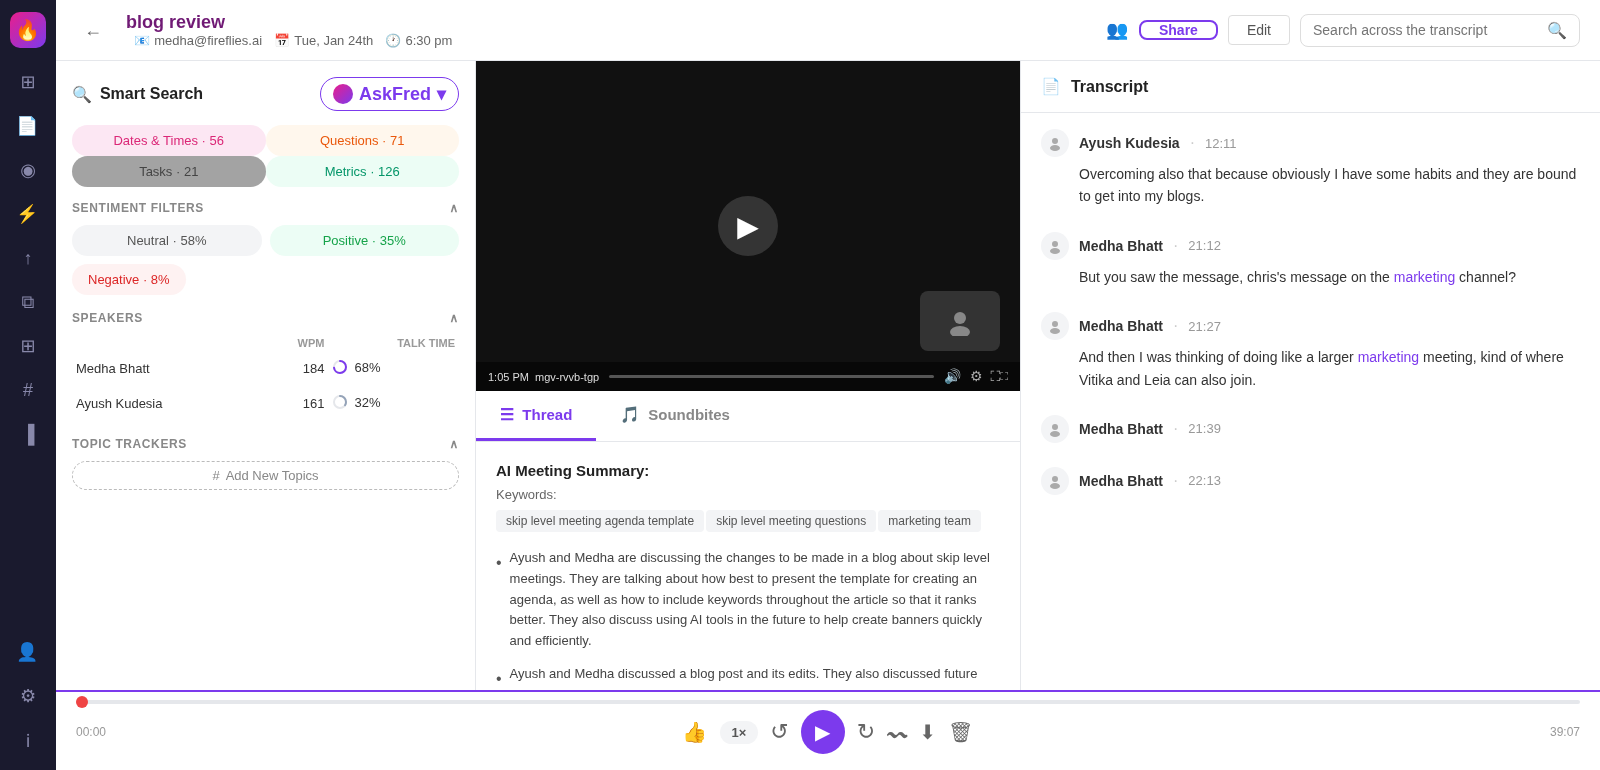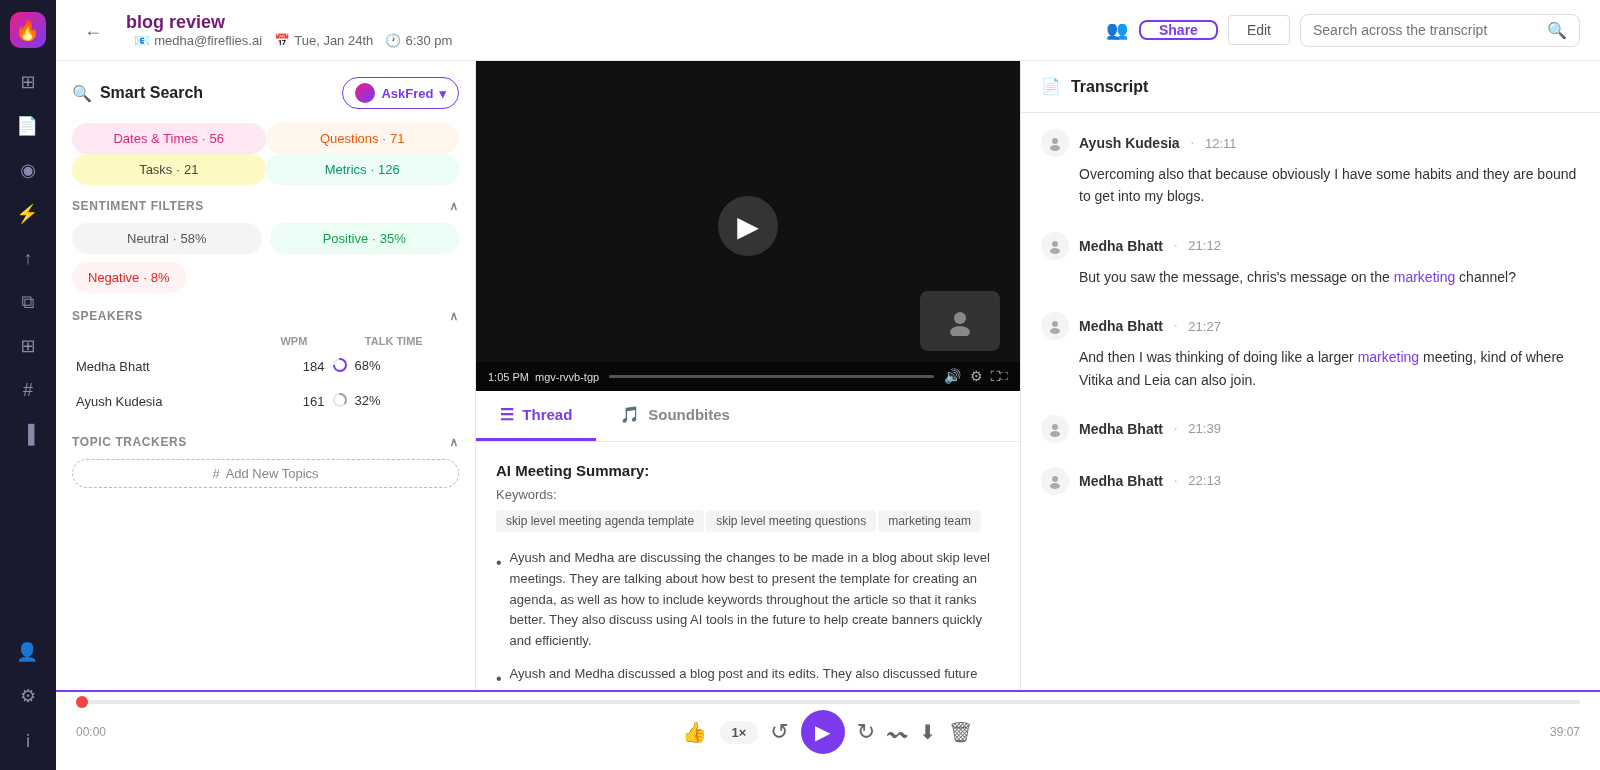--- a/index.html
+++ b/index.html
@@ -95,49 +95,49 @@
     }
 
     .smart-search-header {
       display: flex; align-items: center; justify-content: space-between; margin-bottom: 14px;
     }
     .smart-search-title { display: flex; align-items: center; gap: 8px; font-size: 16px; font-weight: 600; color: #222; }
     .askfred-btn {
       display: flex; align-items: center; gap: 6px;
       border: 1.5px solid #7c3aed; border-radius: 20px;
       padding: 5px 12px; background: white; color: #7c3aed;
-      font-size: 13px; font-weight: 600; cursor: pointer;
+      font-size: 18px; font-weight: 600; cursor: pointer;
     }
     .askfred-avatar { width: 20px; height: 20px; background: linear-gradient(135deg, #e91e8c, #7c3aed); border-radius: 50%; display: inline-block; }
 
     .filter-grid { display: grid; grid-template-columns: 1fr 1fr; margin-bottom: 12px; }
     .filter-chip {
       padding: 8px 12px; border-radius: 20px; font-size: 13px; font-weight: 500;
       text-align: center; cursor: pointer; border: none;
     }
     .chip-pink { background: #fce7f3; color: #db2777; }
     .chip-orange { background: #fff7ed; color: #ea580c; }
-    .chip-gray { background: #fef9c3; color: #444; }
+    .chip-gray { background: #a3a3a3; color: #444; }
     .chip-teal { background: #ecfdf5; color: #059669; }
 
     .section-header {
       display: flex; align-items: center; justify-content: space-between;
       font-size: 12px; font-weight: 700; color: #888; text-transform: uppercase;
       letter-spacing: 0.05em; margin: 14px 0 10px;
     }
     .sentiment-grid { display: grid; grid-template-columns: 1fr 1fr; gap: 8px; margin-bottom: 8px; }
     .sentiment-chip {
       padding: 8px 12px; border-radius: 20px; font-size: 13px; font-weight: 500;
       text-align: center; cursor: pointer; border: none;
     }
     .chip-neutral { background: #f3f4f6; color: #555; }
     .chip-positive { background: #ecfdf5; color: #16a34a; }
     .chip-negative { background: #fef2f2; color: #dc2626; width: fit-content; }
     .speakers-table { width: 100%; border-collapse: collapse; margin-top: 8px; }
-    .speakers-table th { font-size: 11px; color: #999; padding: 2px 4px; }
+    .speakers-table th { font-size: 11px; color: #999; text-align: right; padding: 2px 4px; }
     .speakers-table th:first-child { text-align: left; }
     .speakers-table td { padding: 8px 4px; font-size: 13px; color: #333; }
     .talk-bar { display: inline-flex; align-items: center; gap: 6px; }
     .progress-circle { width: 16px; height: 16px; }
     .topic-chips { display: flex; flex-wrap: wrap; gap: 8px; margin-top: 10px; }
     .topic-chip-voice {
       background: #f3f4f6; color: #555; border-radius: 20px;
       padding: 6px 14px; font-size: 13px; cursor: pointer; border: none;
     }
     .topic-chip-marketing {

